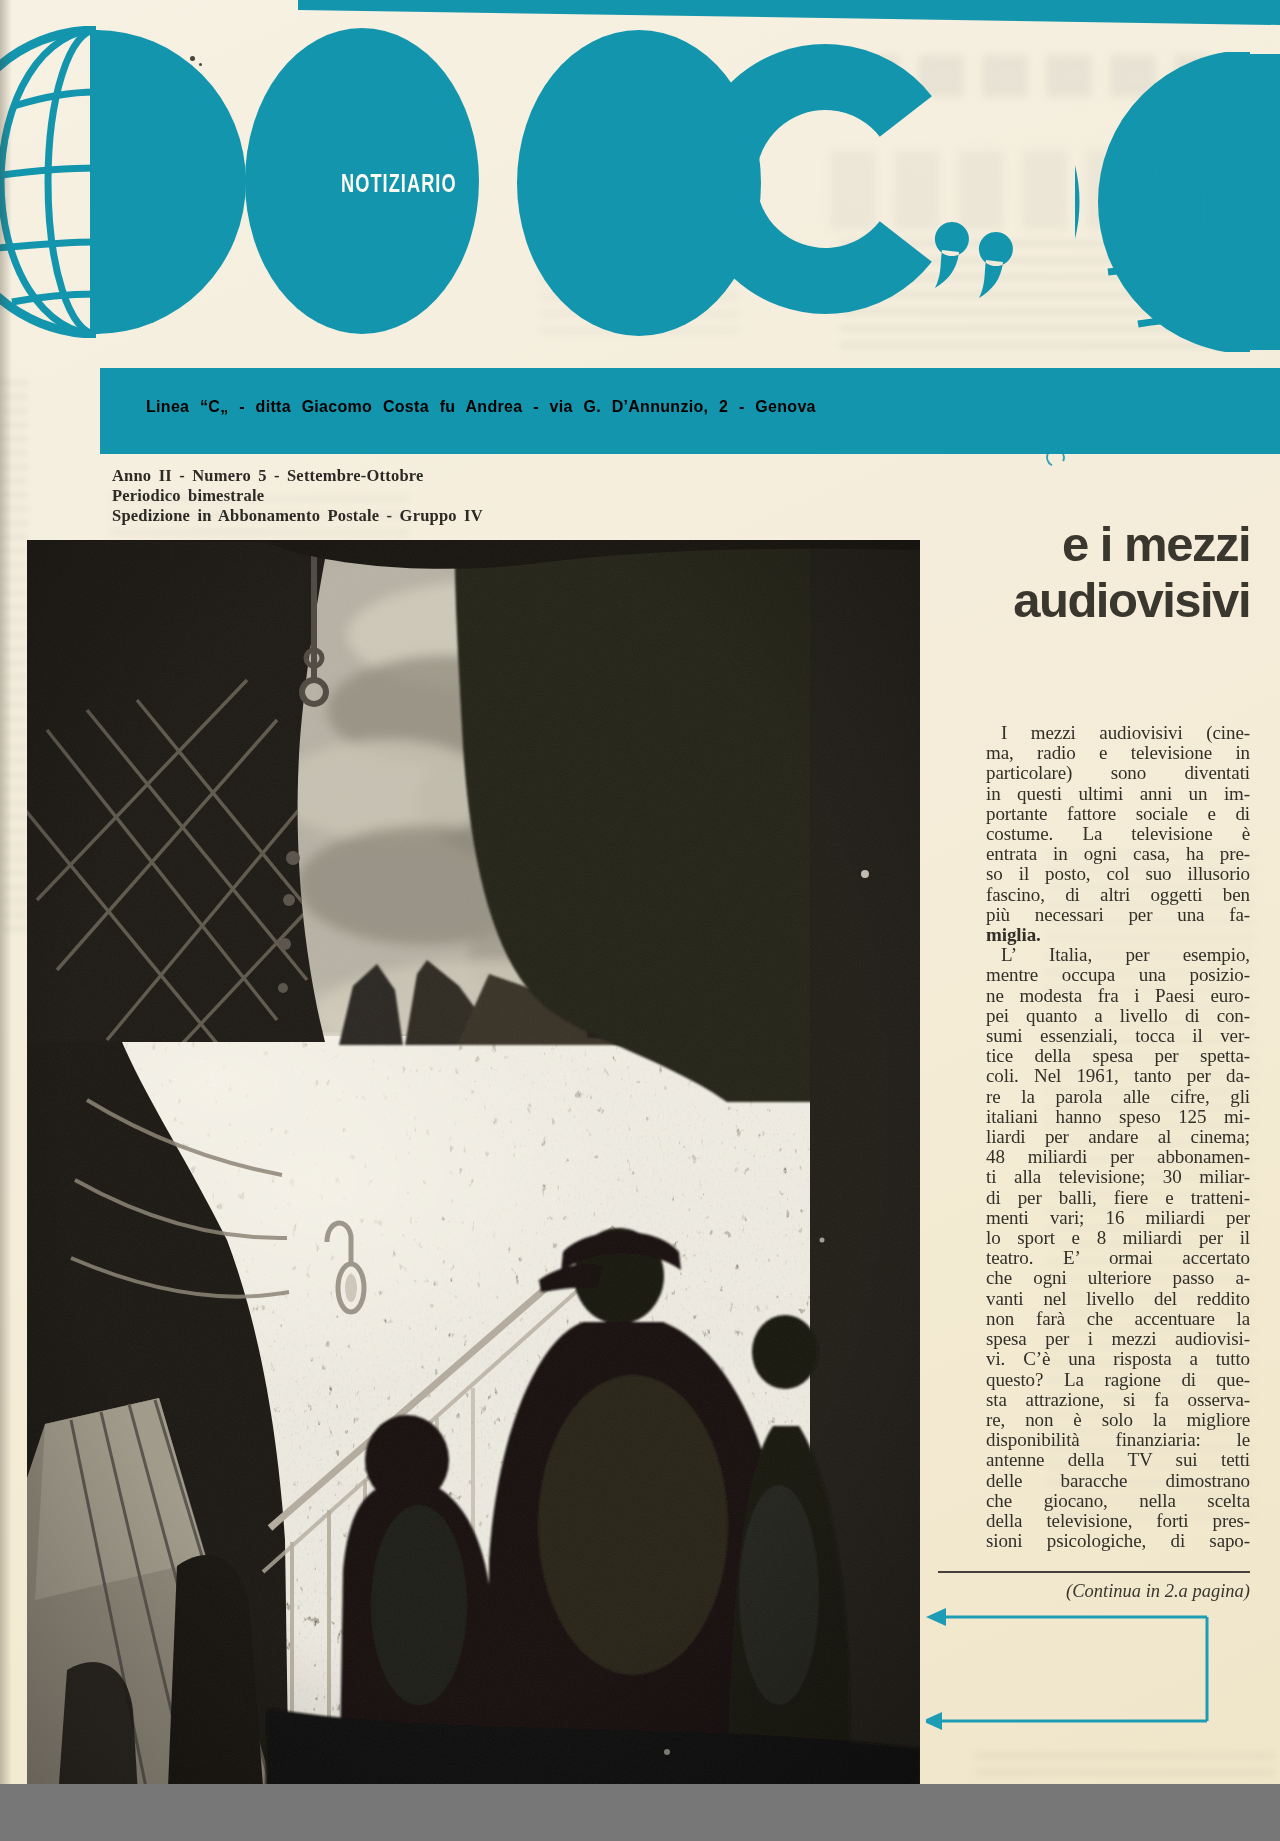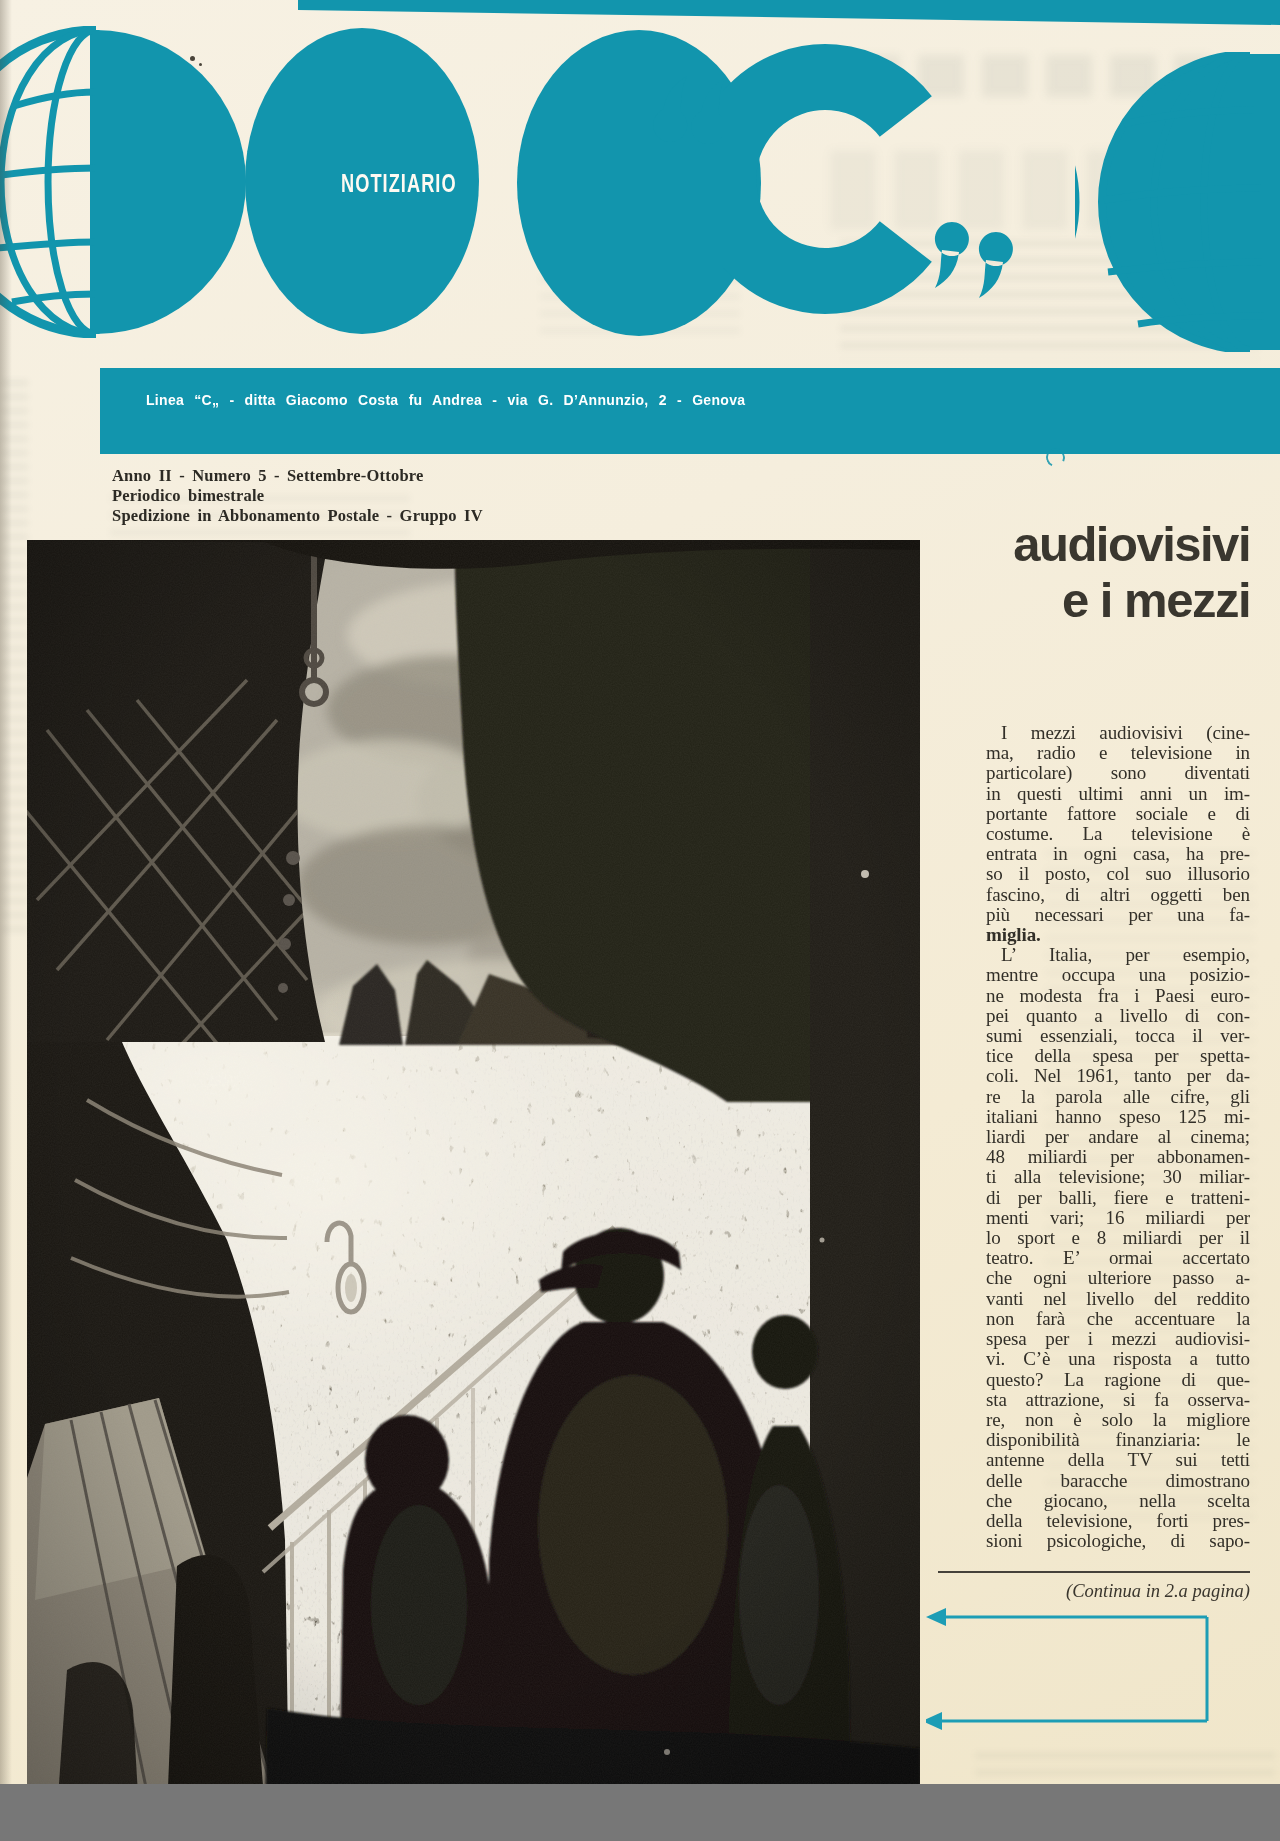--- a/index.html
+++ b/index.html
@@ -22,22 +22,22 @@
 
   
   .top-bar{left:298px;top:0;width:982px;height:25px;background:var(--teal);
     clip-path:polygon(0 0,100% 0,100% 100%,0 40%);}
   .logo-circle{border-radius:50%;background:var(--teal);}
   .notiziario{left:96px;top:140px;color:#fdfaf2;font-family:"Liberation Sans",sans-serif;
     font-weight:bold;font-size:26px;letter-spacing:1.5px;transform:scaleX(.70);transform-origin:left center;}
 
   
   .address-bar{left:100px;top:368px;width:1180px;height:86px;background:var(--teal);}
-  .address-text{position:absolute;left:46px;top:24px;color:#ffffff;
-    font-family:"Liberation Sans",sans-serif;font-weight:bold;font-size:14px;
+  .address-text{position:absolute;left:46px;top:30px;color:#000000;
+    font-family:"Liberation Sans",sans-serif;font-weight:bold;font-size:16px;
     letter-spacing:.3px;word-spacing:6px;}
 
   
   .issue-line{left:112px;top:466px;width:1132px;display:flex;justify-content:space-between;
     font-family:"Liberation Serif",serif;font-weight:bold;font-size:16.5px;color:#2c2a24;
     letter-spacing:.2px;word-spacing:3px;flex-direction:column;}
 
   
   .headline{left:938px;top:516px;width:312px;text-align:right;
     font-family:"Liberation Sans",sans-serif;font-weight:bold;color:#3a372f;}
@@ -322,22 +322,22 @@
       <circle cx="838" cy="334" r="4" opacity=".9"></circle>
       <circle cx="795" cy="700" r="2.5" opacity=".7"></circle>
       <circle cx="640" cy="1212" r="3" opacity=".6"></circle>
     </g>
 
     <rect x="0" y="0" width="893" height="1272" filter="url(#grain)" fill="#fff" opacity=".16"></rect>
     <rect x="0" y="0" width="893" height="1272" fill="url(#vig)"></rect>
   </svg>
 
   <div class="abs headline" id="headline">
+      <div class="title-line">e i mezzi</div>
       <div class="title-line">audiovisivi</div>
-      <div class="title-line">e i mezzi</div>
     </div>
 
   <div class="abs bodycol" id="body">
       <div>
         <div class="bline ind">I mezzi audiovisivi (cine-</div>
         <div class="bline">ma, radio e televisione in</div>
         <div class="bline">particolare) sono diventati</div>
         <div class="bline">in questi ultimi anni un im-</div>
         <div class="bline">portante fattore sociale e di</div>
         <div class="bline">costume. La televisione è</div>

